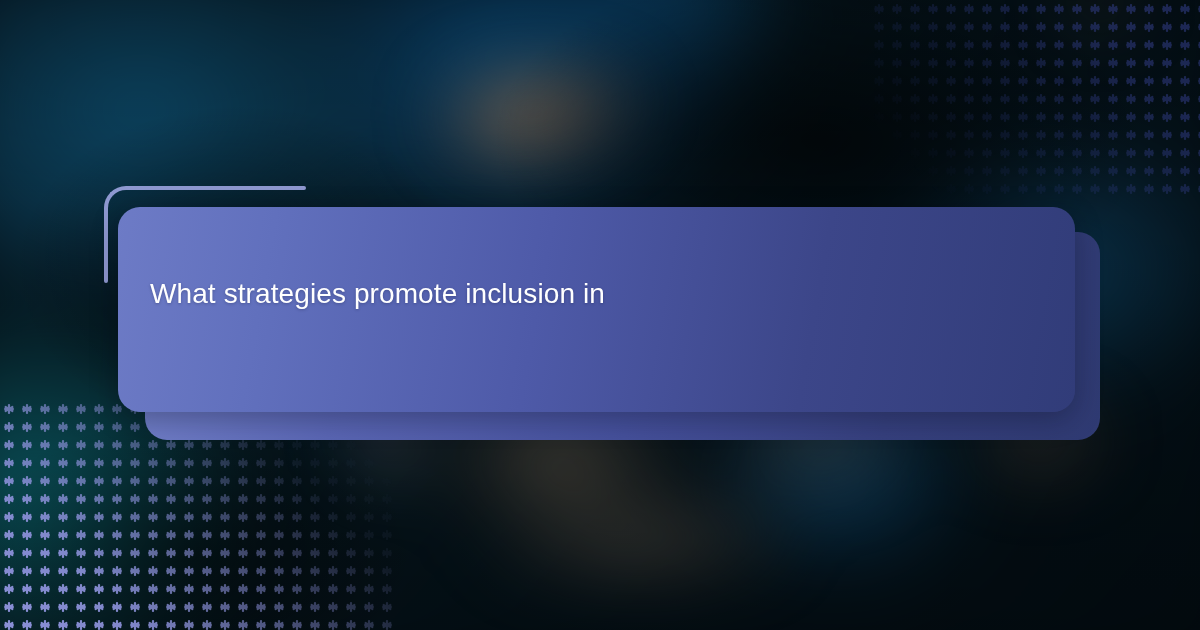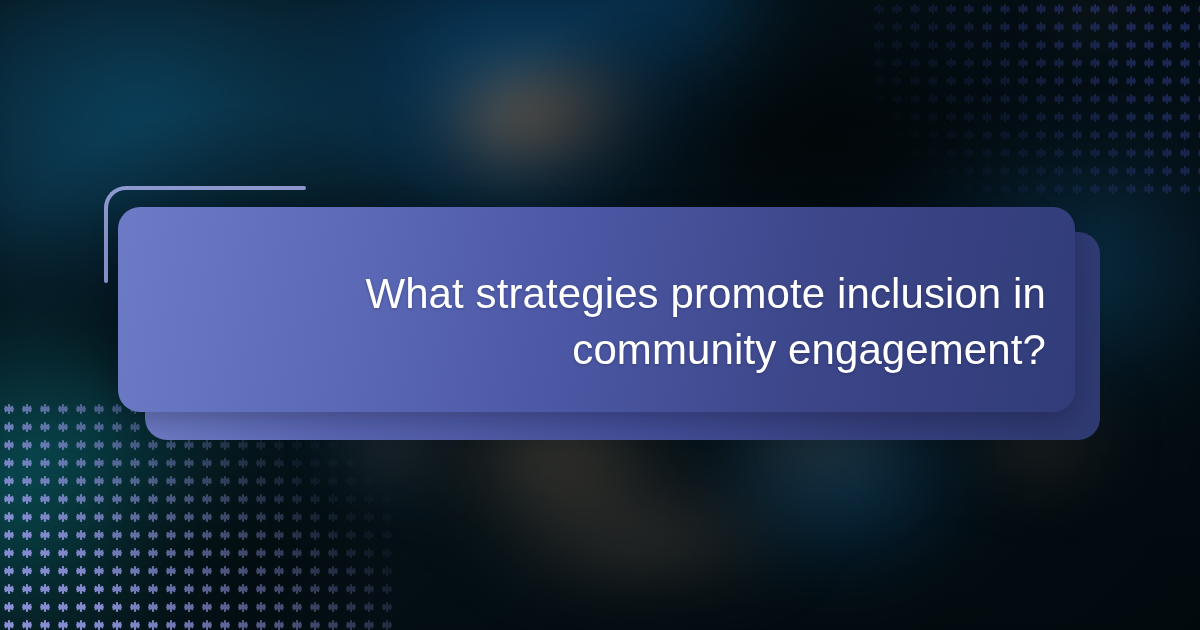--- a/index.html
+++ b/index.html
@@ -126,23 +126,23 @@
     box-shadow: 0 8px 28px rgba(5,10,24,0.30);
   }
 
   
   .quote-text {
     position: absolute;
     z-index: 6;
     left: 150px;
     top: 266px;
     width: 896px;
-    text-align: right;
+    text-align: left;
     color: #ffffff;
-    font-size: 42px;
+    font-size: 28px;
     line-height: 56px;
     font-weight: 400;
     letter-spacing: 0.1px;
     text-shadow: 0 1px 3px rgba(16,20,50,0.28);
   }
   .quote-text .l2 { display: block; }
 </style>
 </head>
 <body>
 
@@ -182,16 +182,15 @@
     <rect width="330" height="200" fill="url(#dotsB)"></rect>
   </svg>
 
   <div class="outline-frame"></div>
 
   <div class="card card-back"></div>
   <div class="card card-front"></div>
 
   <div class="quote-text">
     <span>What strategies promote inclusion in</span>
-    <span class="l2">community engagement?</span>
   </div>
 
 </div>
 
 </body></html>

